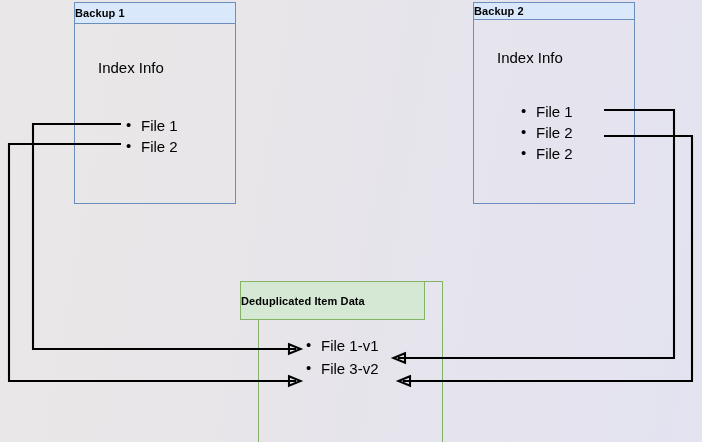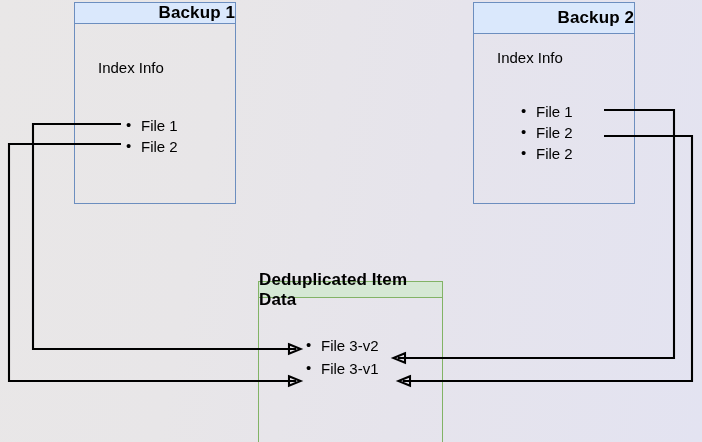--- a/index.html
+++ b/index.html
@@ -26,25 +26,25 @@
     border: 1.6px solid #6c8ebf;
     background: transparent;
   }
   .box.green { border-color: #82b366; }
   .box-header {
     position: absolute;
     box-sizing: border-box;
     border: 1.6px solid #6c8ebf;
     background: #dae8fc;
     font-weight: bold;
-    font-size: 17px;
+    font-size: 11px;
     color: #000;
     display: flex;
     align-items: center;
-    justify-content: flex-end;
+    justify-content: flex-start;
     letter-spacing: 0.1px;
   }
   .box-header.green {
     border-color: #82b366;
     background: #d5e8d4;
   }
   .index-label {
     position: absolute;
     font-size: 15px;
     color: #000;
@@ -91,37 +91,37 @@
   <div class="box-header" style="left:74px; top:2px; width:162px; height:22px;">
     <span>Backup 1</span>
   </div>
   <div class="index-label" style="left:98px; top:59px;">Index Info</div>
   <ul class="file-list" style="left:125px; top:115px;">
     <li>File 1</li>
     <li>File 2</li>
   </ul>
 
   <div class="box" style="left:473px; top:2px; width:162px; height:202px;"></div>
-  <div class="box-header" style="left:473px; top:2px; width:162px; height:32px;">
+  <div class="box-header" style="left:473px; top:2px; width:162px; height:18px;">
     <span>Backup 2</span>
   </div>
   <div class="index-label" style="left:497px; top:49px;">Index Info</div>
   <ul class="file-list" style="left:520px; top:101px;">
     <li>File 1</li>
     <li>File 2</li>
     <li>File 2</li>
   </ul>
 
   <div class="box green" style="left:258px; top:281px; width:185px; height:165px;"></div>
-  <div class="box-header green" style="left:258px; top:281px; width:185px; height:17px;">
+  <div class="box-header green" style="left:240px; top:281px; width:185px; height:39px;">
     <span>Deduplicated Item Data</span>
   </div>
   <ul class="file-list dedup" style="left:305px; top:334px;">
+    <li>File 1-v1</li>
     <li>File 3-v2</li>
-    <li>File 3-v1</li>
   </ul>
 
   <svg class="edges" viewBox="0 0 702 442" xmlns="http://www.w3.org/2000/svg">
 
     <path d="M 121 124 L 33 124 L 33 349 L 296 349"></path>
     <path d="M 289 344.3 L 300.5 349 L 289 353.7 Z" fill="#000" stroke="#000" stroke-width="1" stroke-linejoin="miter"></path>
 
     <path d="M 121 144 L 9 144 L 9 381 L 296 381"></path>
     <path d="M 289 376.3 L 300.5 381 L 289 385.7 Z" fill="#000" stroke="#000" stroke-width="1" stroke-linejoin="miter"></path>
 

